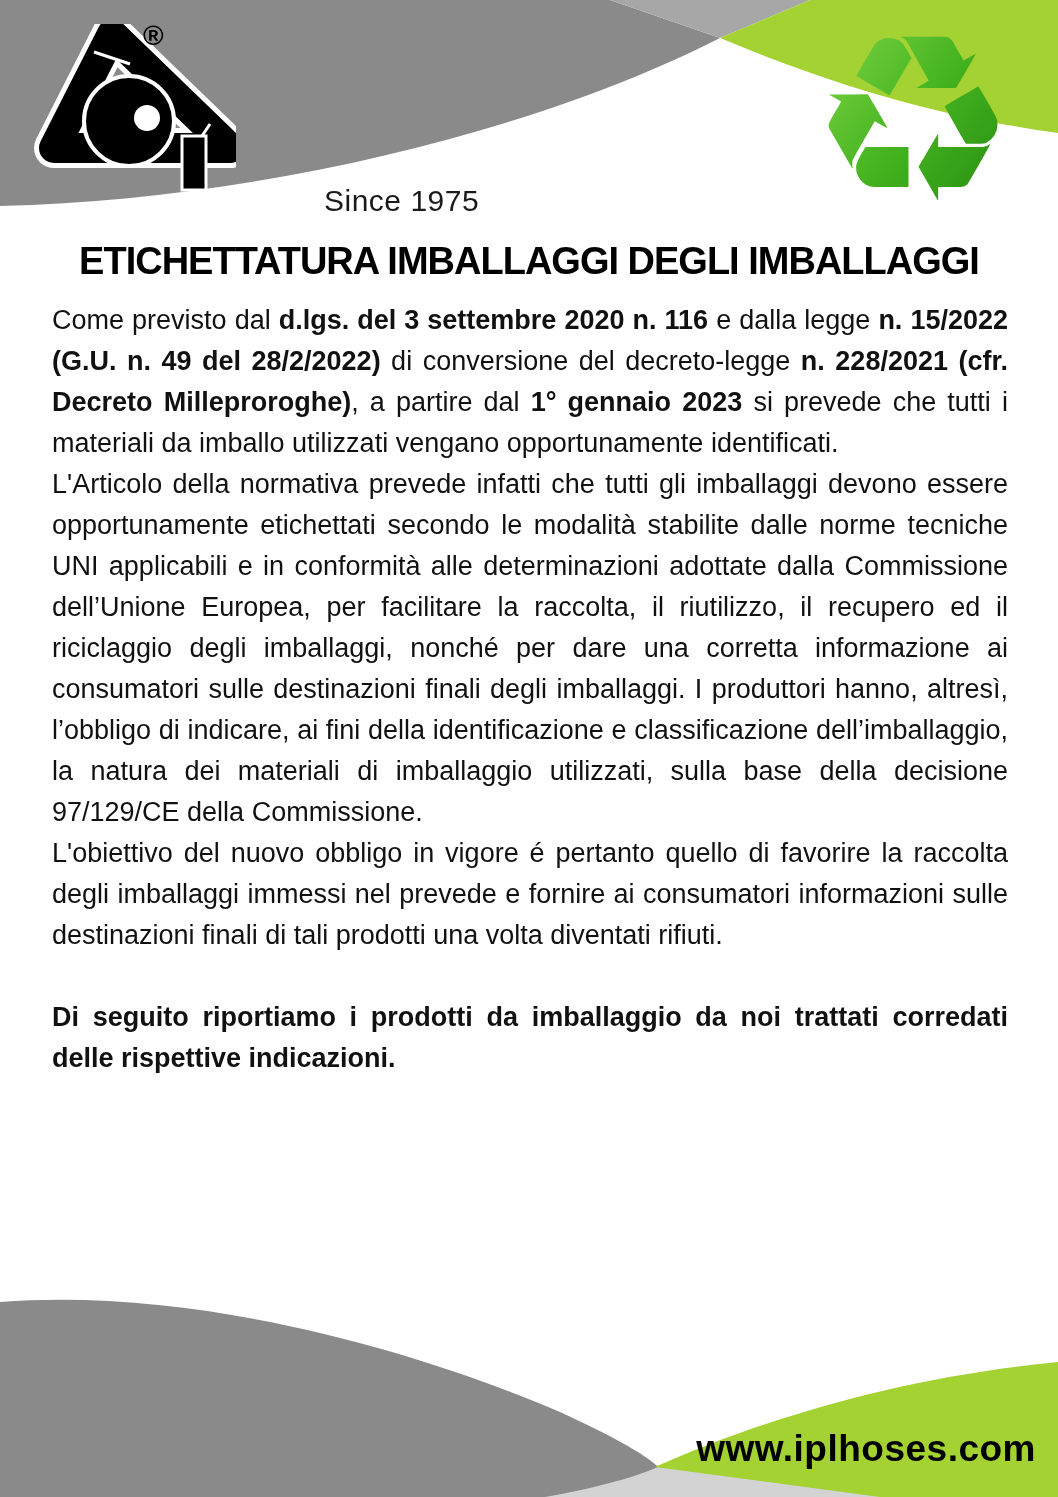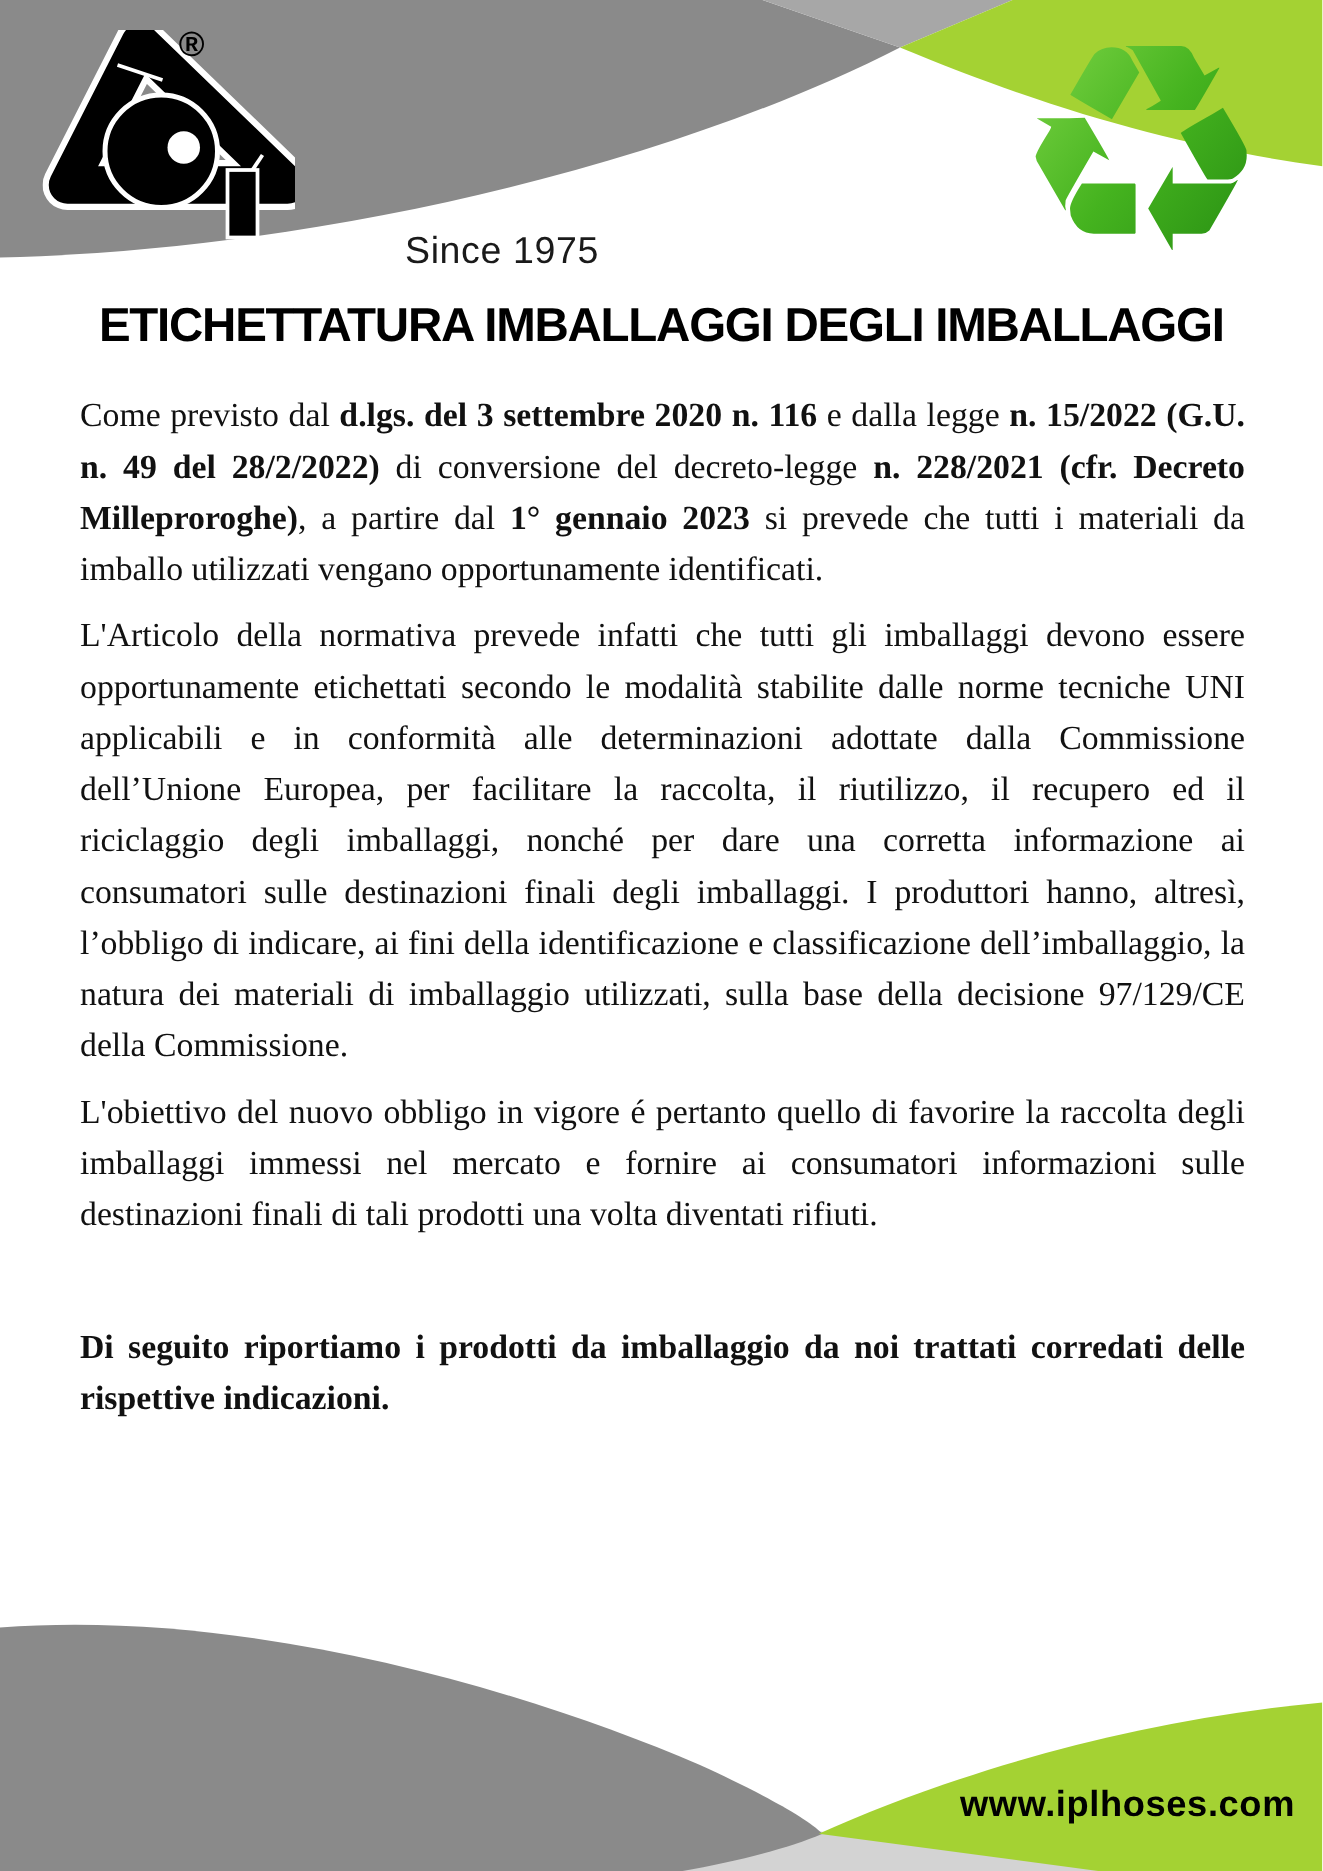--- a/index.html
+++ b/index.html
@@ -36,28 +36,28 @@
     position:absolute; left:0; top:240px; width:1058px;
     margin:0; text-align:center;
     font-size:38px; font-weight:bold; letter-spacing:-1px; color:#000;
   }
 
   
   .body-text {
     position:absolute; left:52px; top:300px; width:956px;
     font-size:27px; line-height:41px; text-align:justify;
   }
-  .body-text p { margin:12px;font-family:Liberation Serif, serif; }
+  .body-text p { margin:0; }
   .body-text .spacer { height:41px; }
   .bold-par { font-weight:bold; }
 
   
   .site-link {
     position:absolute; right:22px; top:1428px;
-    font-size:29px; font-weight:bold; color:#000; letter-spacing:0.5px;
+    font-size:37px; font-weight:bold; color:#000; letter-spacing:0.5px;
     text-decoration:none;
   }
 </style>
 </head>
 <body>
 
 <div class="page">
 
   <svg class="top-art" viewBox="0 0 1058 250" xmlns="http://www.w3.org/2000/svg" aria-hidden="true">
     <defs>
@@ -94,21 +94,21 @@
   <span class="registered">®</span>
   <div class="tagline">Since 1975</div>
 
   <h1 class="doc-title">ETICHETTATURA IMBALLAGGI DEGLI IMBALLAGGI</h1>
 
   <div class="body-text">
     <p><span>Come previsto dal </span><b>d.lgs. del 3 settembre 2020 n. 116</b><span> e dalla legge </span><b>n. 15/2022 (G.U. n. 49 del 28/2/2022)</b><span> di conversione del decreto-legge </span><b>n. 228/2021 (cfr. Decreto Milleproroghe)</b><span>, a partire dal </span><b>1° gennaio 2023</b><span> si prevede che tutti i materiali da imballo utilizzati vengano opportunamente identificati.</span></p>
 
     <p>L'Articolo della normativa prevede infatti che tutti gli imballaggi devono essere opportunamente etichettati secondo le modalità stabilite dalle norme tecniche UNI applicabili e in conformità alle determinazioni adottate dalla Commissione dell’Unione Europea, per facilitare la raccolta, il riutilizzo, il recupero ed il riciclaggio degli imballaggi, nonché per dare una corretta informazione ai consumatori sulle destinazioni finali degli imballaggi. I produttori hanno, altresì, l’obbligo di indicare, ai fini della identificazione e classificazione dell’imballaggio, la natura dei materiali di imballaggio utilizzati, sulla base della decisione 97/129/CE della Commissione.</p>
 
-    <p>L'obiettivo del nuovo obbligo in vigore é pertanto quello di favorire la raccolta degli imballaggi immessi nel mercato e fornire ai consumatori informazioni sulle destinazioni finali di tali prodotti una volta diventati rifiuti.</p>
+    <p>L'obiettivo del nuovo obbligo in vigore é pertanto quello di favorire la raccolta degli imballaggi immessi nel prevede e fornire ai consumatori informazioni sulle destinazioni finali di tali prodotti una volta diventati rifiuti.</p>
 
     <div class="spacer"></div>
 
 
     <p class="bold-par">Di seguito riportiamo i prodotti da imballaggio da noi trattati corredati delle rispettive indicazioni.</p>
   </div>
 
   <svg class="bottom-art" viewBox="0 0 1058 250" xmlns="http://www.w3.org/2000/svg" aria-hidden="true">
 
     <path d="M505,250 L655,218 L885,250 Z" fill="#d3d3d3"></path>

